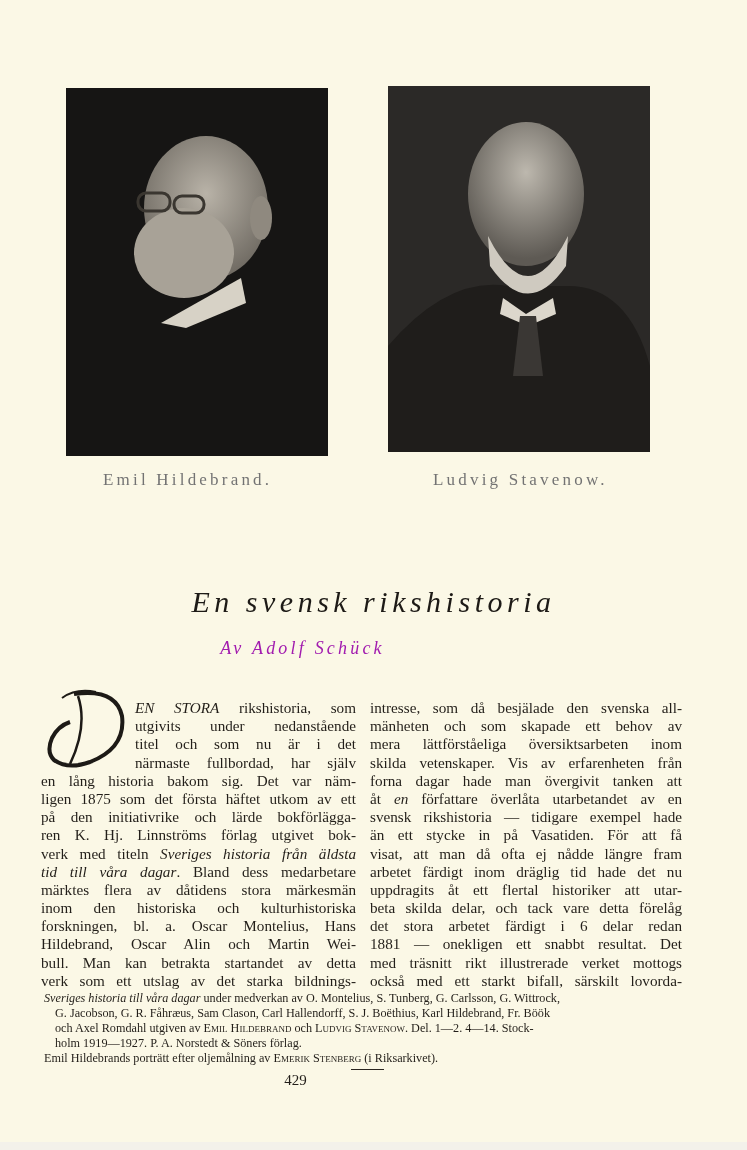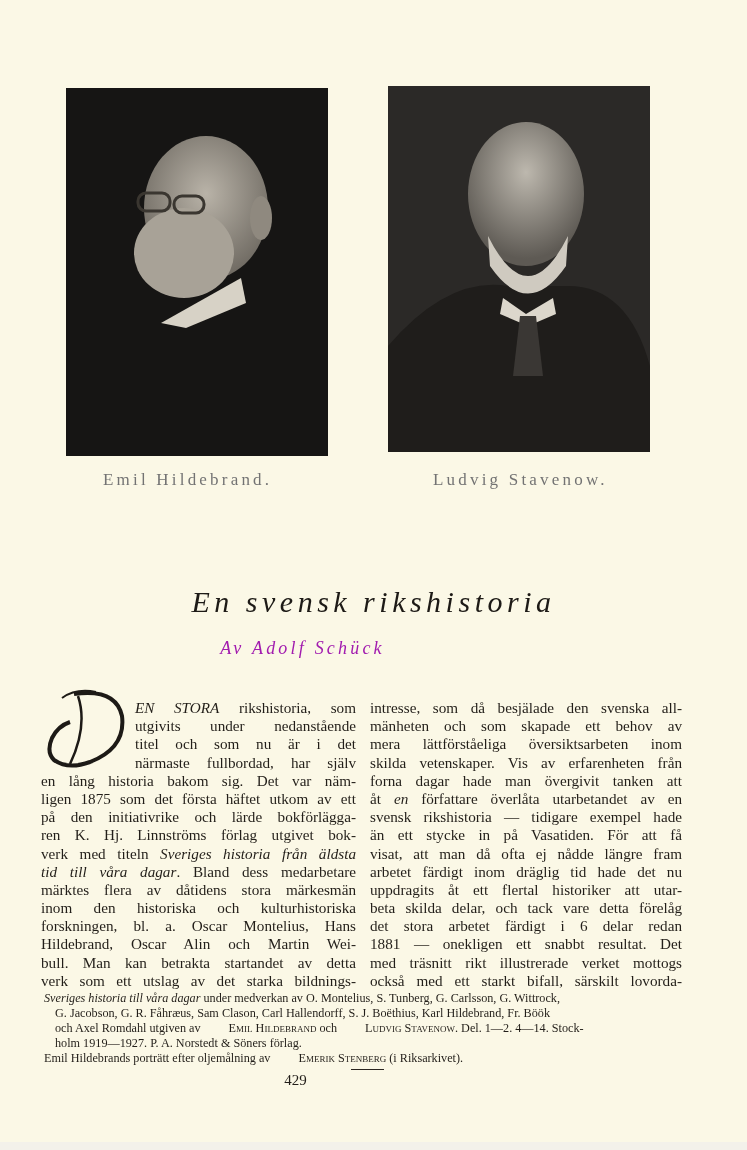--- a/index.html
+++ b/index.html
@@ -48,21 +48,21 @@
       position: absolute; left: 44px; top: 686px; width: 84px; height: 84px;
     }
     .dropcap svg { width: 100%; height: 100%; }
 
     .footnote {
       position: absolute; left: 44px; top: 991px; width: 662px;
       font-size: 12.2px; line-height: 15px; color: #221e19;
     }
     .footnote .fl { display: block; white-space: nowrap; }
     .footnote .hang { padding-left: 11px; }
-    .sc { font-variant: small-caps; margin-left: 25px; }
+    .sc { font-variant: small-caps; }
     .it { font-style: italic; text-align: right; }
 
     .pageno-rule { position: absolute; left: 351px; top: 1069px; width: 33px; height: 1px; background: #2a2520; }
     .pageno { position: absolute; left: 0; width: 591px; top: 1072px; text-align: center; font-size: 15px; color: #221e19; }
   </style>
 </head>
 <body>
 
 <div class="page">
 

